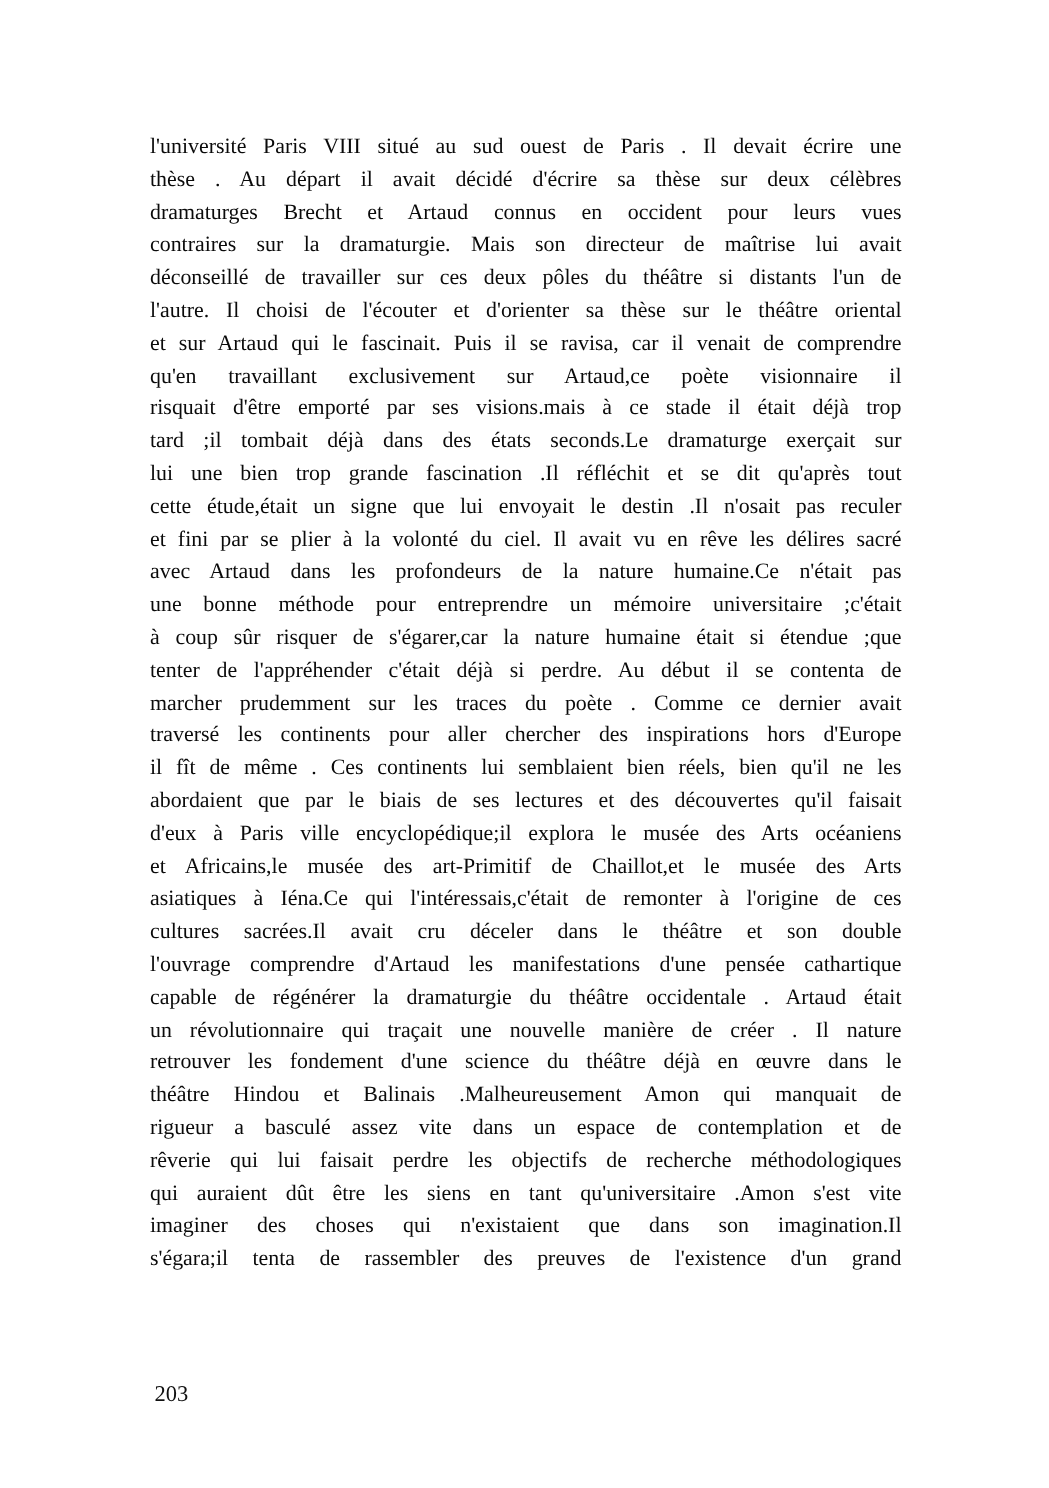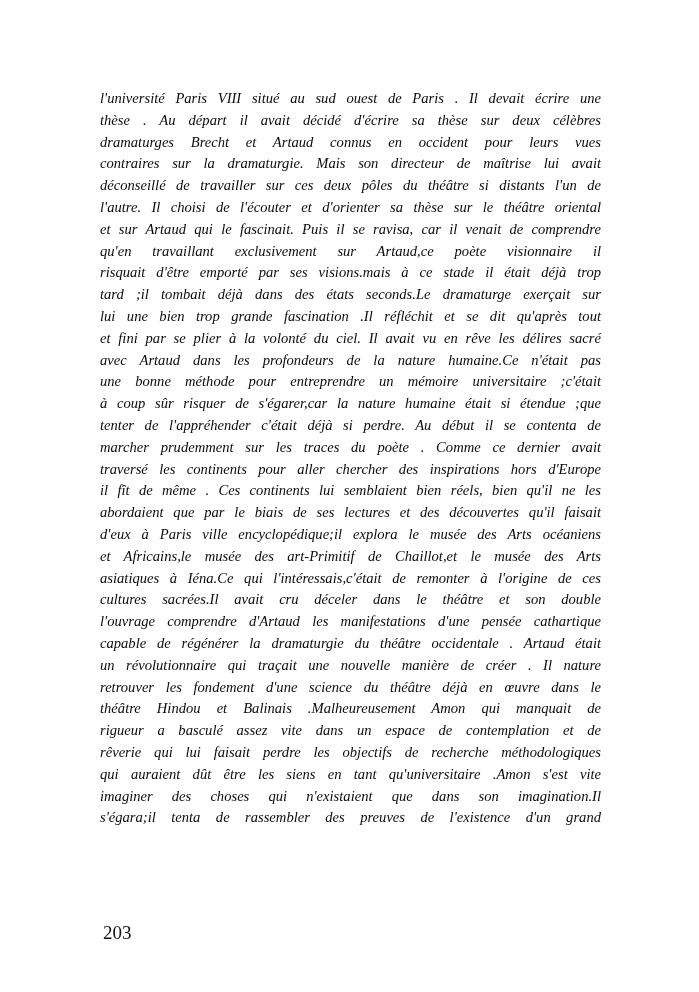--- a/index.html
+++ b/index.html
@@ -21,46 +21,46 @@
     top: 88px;
     width: 501px;
     color: #0a0a0a;
     font-size: 14.6px;
     line-height: 21.8px;
   }
   .line {
     text-align: justify;
     text-align-last: justify;
     white-space: normal;
-    font-style: italic;
   }
   .page-number {
     position: absolute;
     left: 103px;
     top: 922px;
-    font-size: 19px;
+    font-size: 15px;
     color: #111111;
   }
 </style>
 </head>
 <body>
 
 <div class="page">
   <div class="text-block">
       <div class="line">l'université Paris VIII situé au sud ouest de Paris . Il devait écrire une</div>
       <div class="line">thèse . Au départ il avait décidé d'écrire sa thèse sur deux célèbres</div>
       <div class="line">dramaturges Brecht et Artaud connus en occident pour leurs vues</div>
       <div class="line">contraires sur la dramaturgie. Mais son directeur de maîtrise lui avait</div>
       <div class="line">déconseillé de travailler sur ces deux pôles du théâtre si distants l'un de</div>
       <div class="line">l'autre. Il choisi de l'écouter et d'orienter sa thèse sur le théâtre oriental</div>
       <div class="line">et sur Artaud qui le fascinait. Puis il se ravisa, car il venait de comprendre</div>
       <div class="line">qu'en travaillant exclusivement sur Artaud,ce poète visionnaire il</div>
       <div class="line">risquait d'être emporté par ses visions.mais à ce stade il était déjà trop</div>
       <div class="line">tard ;il tombait déjà dans des états seconds.Le dramaturge exerçait sur</div>
       <div class="line">lui une bien trop grande fascination .Il réfléchit et se dit qu'après tout</div>
+      <div class="line">cette étude,était un signe que lui envoyait le destin .Il n'osait pas reculer</div>
       <div class="line">et fini par se plier à la volonté du ciel. Il avait vu en rêve les délires sacré</div>
       <div class="line">avec Artaud dans les profondeurs de la nature humaine.Ce n'était pas</div>
       <div class="line">une bonne méthode pour entreprendre un mémoire universitaire ;c'était</div>
       <div class="line">à coup sûr risquer de s'égarer,car la nature humaine était si étendue ;que</div>
       <div class="line">tenter de l'appréhender c'était déjà si perdre. Au début il se contenta de</div>
       <div class="line">marcher prudemment sur les traces du poète . Comme ce dernier avait</div>
       <div class="line">traversé les continents pour aller chercher des inspirations hors d'Europe</div>
       <div class="line">il fît de même . Ces continents lui semblaient bien réels, bien qu'il ne les</div>
       <div class="line">abordaient que par le biais de ses lectures et des découvertes qu'il faisait</div>
       <div class="line">d'eux à Paris ville encyclopédique;il explora le musée des Arts océaniens</div>

